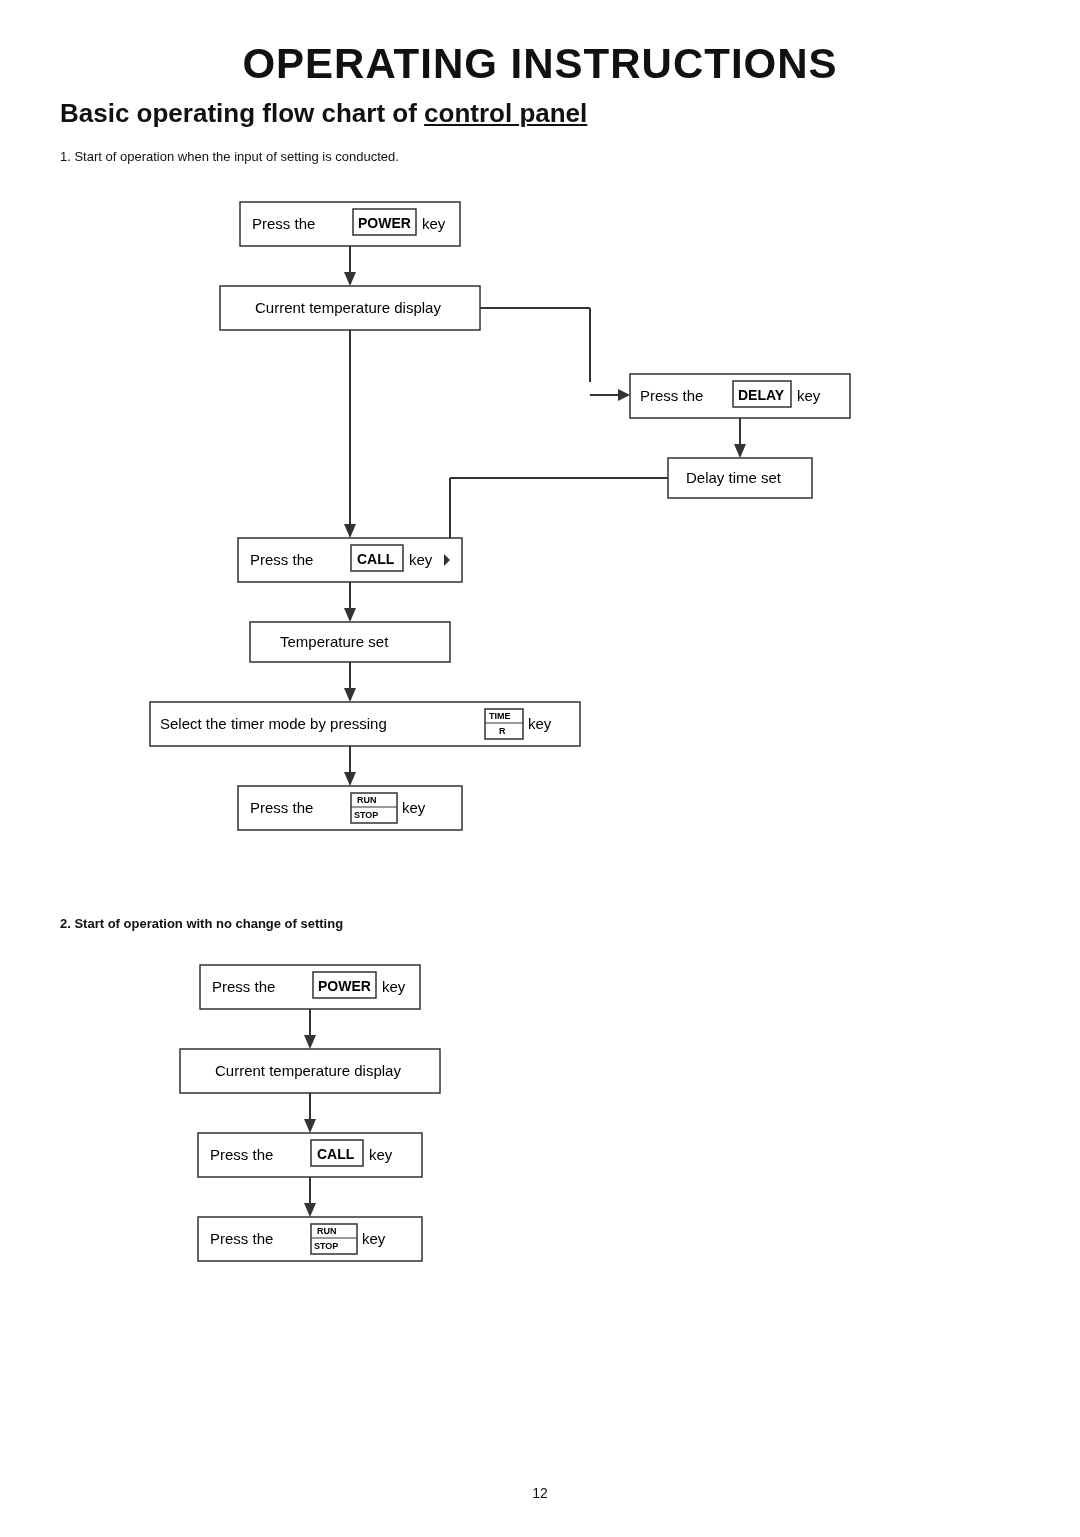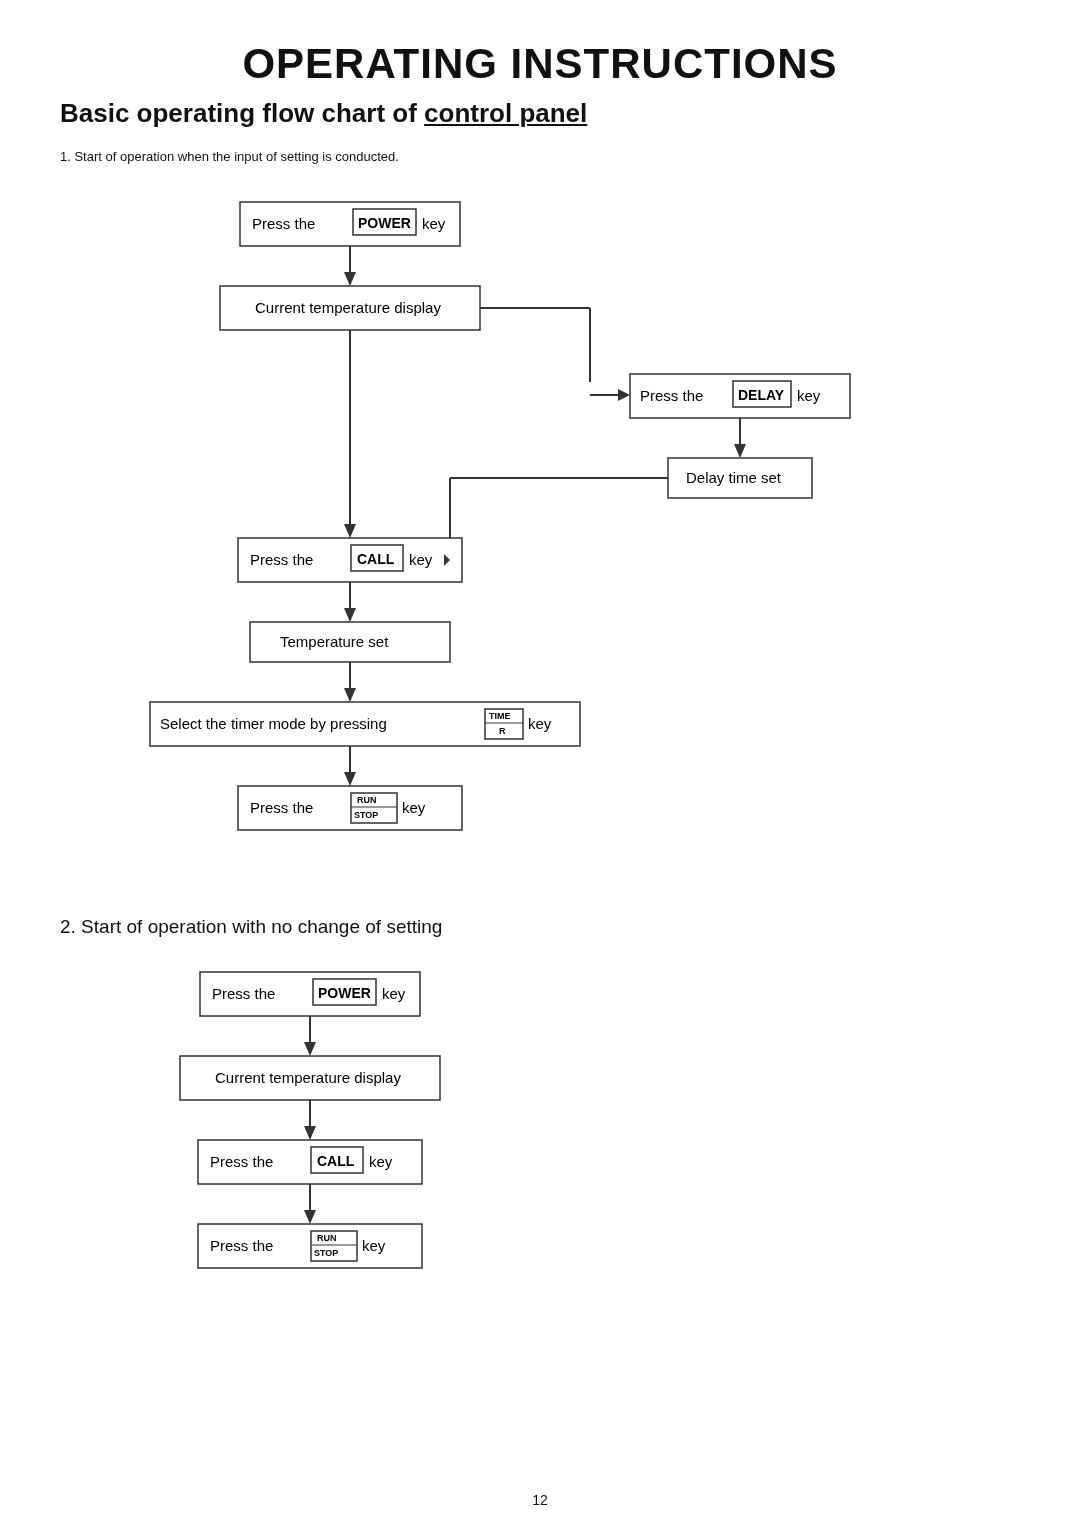--- a/index.html
+++ b/index.html
@@ -25,22 +25,22 @@
     }
     h2 u {
       text-decoration: underline;
     }
     .section-label {
       font-size: 13px;
       margin-bottom: 18px;
       margin-top: 16px;
     }
     .bold-label {
-      font-weight: 400;
-      font-size: 19px;
+      font-weight: 700;
+      font-size: 13px;
       margin-bottom: 14px;
       margin-top: 30px;
     }
     .page-number {
       text-align: center;
       font-size: 14px;
       margin-top: 36px;
     }
   </style>
 </head>

